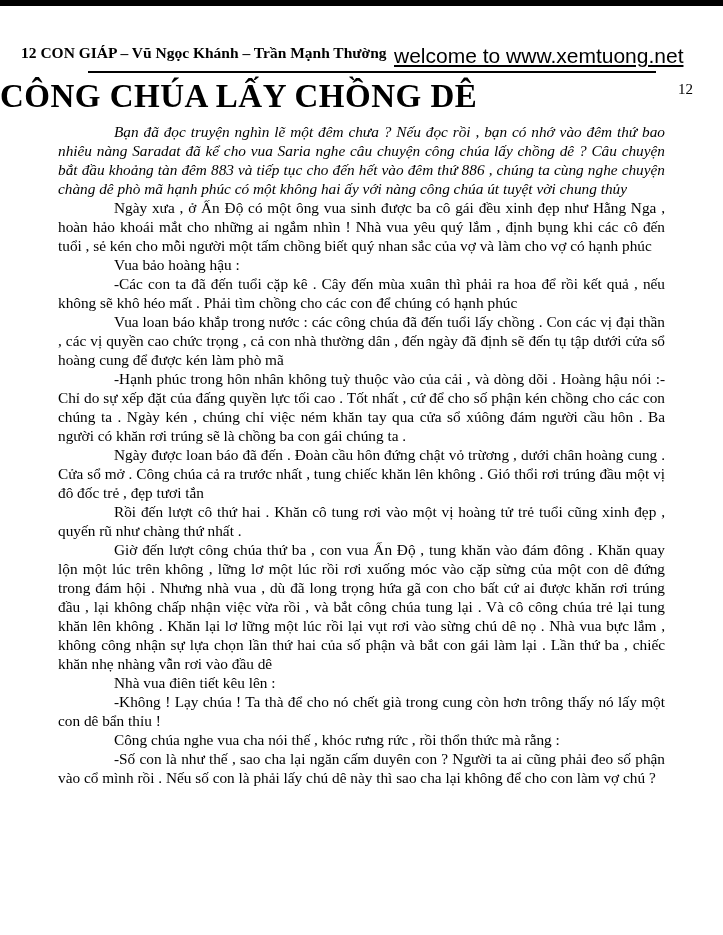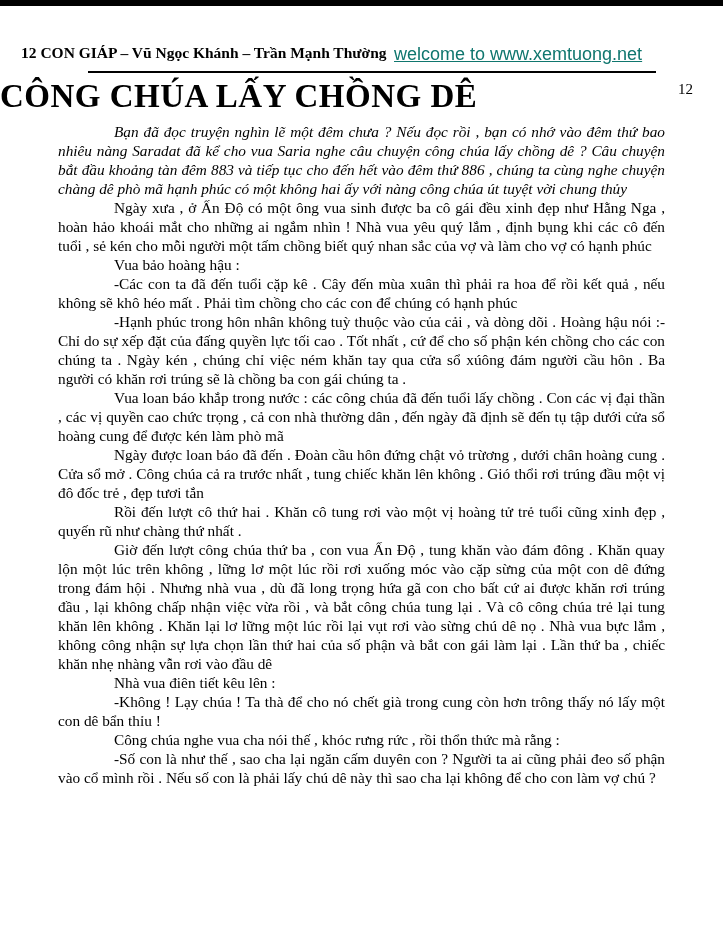--- a/index.html
+++ b/index.html
@@ -19,22 +19,22 @@
     .header { position: absolute; top: 44px; left: 0; width: 723px; height: 22px; }
     .book-title {
       position: absolute; left: 21px; top: 0;
       font-size: 15.5px; font-weight: bold;
       white-space: nowrap;
       font-family: "Liberation Serif", "DejaVu Serif", serif;
     }
     .site-link {
       position: absolute; left: 394px; top: 0;
       font-family: "Liberation Sans", "DejaVu Sans", sans-serif;
-      font-size: 18px; font-weight: normal;
-      color: #0f766e;
+      font-size: 21px; font-weight: normal;
+      color: #000000;
       text-decoration: underline;
       white-space: nowrap;
       cursor: pointer;
     }
     .page-number {
       position: absolute; left: 678px; top: 1px;
       font-size: 15px;
       margin-top: 36px;
     }
     .rule {
@@ -76,22 +76,22 @@
 
 <div class="rule"></div>
 
 <h1 class="title">CÔNG CHÚA LẤY CHỒNG DÊ</h1>
 
 <div class="content">
   <p class="intro">Bạn đã đọc truyện nghìn lẽ một đêm chưa ? Nếu đọc rồi , bạn có nhớ vào đêm thứ bao nhiêu nàng Saradat đã kể cho vua Saria nghe câu chuyện công chúa lấy chồng dê ? Câu chuyện bắt đầu khoảng tàn đêm 883 và tiếp tục cho đến hết vào đêm thứ 886 , chúng ta cùng nghe chuyện chàng dê phò mã hạnh phúc có một không hai ấy với nàng công chúa út tuyệt vời chung thủy</p>
   <p>Ngày xưa , ở Ấn Độ có một ông vua sinh được ba cô gái đều xinh đẹp như Hằng Nga , hoàn hảo khoái mắt cho những ai ngắm nhìn ! Nhà vua yêu quý lắm , định bụng khi các cô đến tuổi , sẻ kén cho mỗi người một tấm chồng biết quý nhan sắc của vợ và làm cho vợ có hạnh phúc</p>
   <p>Vua bảo hoàng hậu :</p>
   <p>-Các con ta đã đến tuổi cặp kê . Cây đến mùa xuân thì phải ra hoa để rồi kết quả , nếu không sẽ khô héo mất . Phải tìm chồng cho các con để chúng có hạnh phúc</p>
+  <p>Vua loan báo khắp trong nước : các công chúa đã đến tuổi lấy chồng . Con các vị đại thần , các vị quyền cao chức trọng , cả con nhà thường dân  , đến ngày đã định sẽ đến tụ tập dưới cửa sổ hoàng cung để được kén làm phò mã</p>
   <p>-Hạnh phúc trong hôn nhân không tuỳ thuộc vào của cải , và dòng dõi . Hoàng hậu nói :- Chỉ do sự xếp đặt của đấng quyền lực tối cao . Tốt nhất , cứ để cho số  phận kén chồng cho các con chúng ta . Ngày kén , chúng chỉ việc ném khăn tay qua cửa sổ xúông đám người cầu hôn . Ba người có khăn rơi trúng sẽ là chồng ba con gái chúng ta .</p>
-  <p>Vua loan báo khắp trong nước : các công chúa đã đến tuổi lấy chồng . Con các vị đại thần , các vị quyền cao chức trọng , cả con nhà thường dân  , đến ngày đã định sẽ đến tụ tập dưới cửa sổ hoàng cung để được kén làm phò mã</p>
   <p>Ngày được loan báo đã đến . Đoàn cầu hôn đứng chật vỏ trừơng , dưới chân hoàng cung  . Cửa sổ mở . Công chúa cả ra trước nhất ,  tung chiếc khăn lên không . Gió thổi rơi trúng đầu một vị đô đốc trẻ , đẹp tươi tắn</p>
   <p>Rồi đến lượt cô thứ hai . Khăn cô tung rơi vào một vị hoàng tử trẻ tuổi cũng xinh đẹp , quyến rũ như chàng thứ nhất .</p>
   <p>Giờ đến lượt công chúa thứ ba , con vua Ấn Độ , tung khăn vào đám đông . Khăn quay lộn một lúc trên không , lững lơ một lúc rồi rơi xuống móc vào cặp sừng của một con dê đứng trong đám hội . Nhưng nhà vua , dù đã long trọng hứa gã con cho bất cứ ai được khăn rơi trúng đầu , lại không chấp nhận việc vừa rồi , và bắt công chúa tung lại . Và cô công chúa trẻ lại tung khăn lên không . Khăn lại lơ lững một lúc rồi lại vụt rơi vào sừng chú dê nọ . Nhà vua bực lắm , không công nhận sự lựa chọn lần thứ hai của số phận và bắt con gái làm lại . Lần thứ ba , chiếc khăn nhẹ nhàng vẫn rơi vào đầu dê</p>
   <p>Nhà vua điên tiết kêu lên :</p>
   <p>-Không ! Lạy chúa ! Ta thà để cho nó chết già trong cung còn hơn trông thấy nó lấy một con dê bẩn thỉu !</p>
   <p>Công chúa nghe vua cha nói thế , khóc rưng rức , rồi thổn thức mà rằng :</p>
   <p>-Số con là như thế , sao cha lại ngăn cấm duyên con ? Người ta ai cũng phải đeo số phận vào cổ mình rồi . Nếu số con là phải lấy chú dê này thì sao cha lại không để cho con làm vợ chú ?</p>
 </div>
 
 </body></html>

